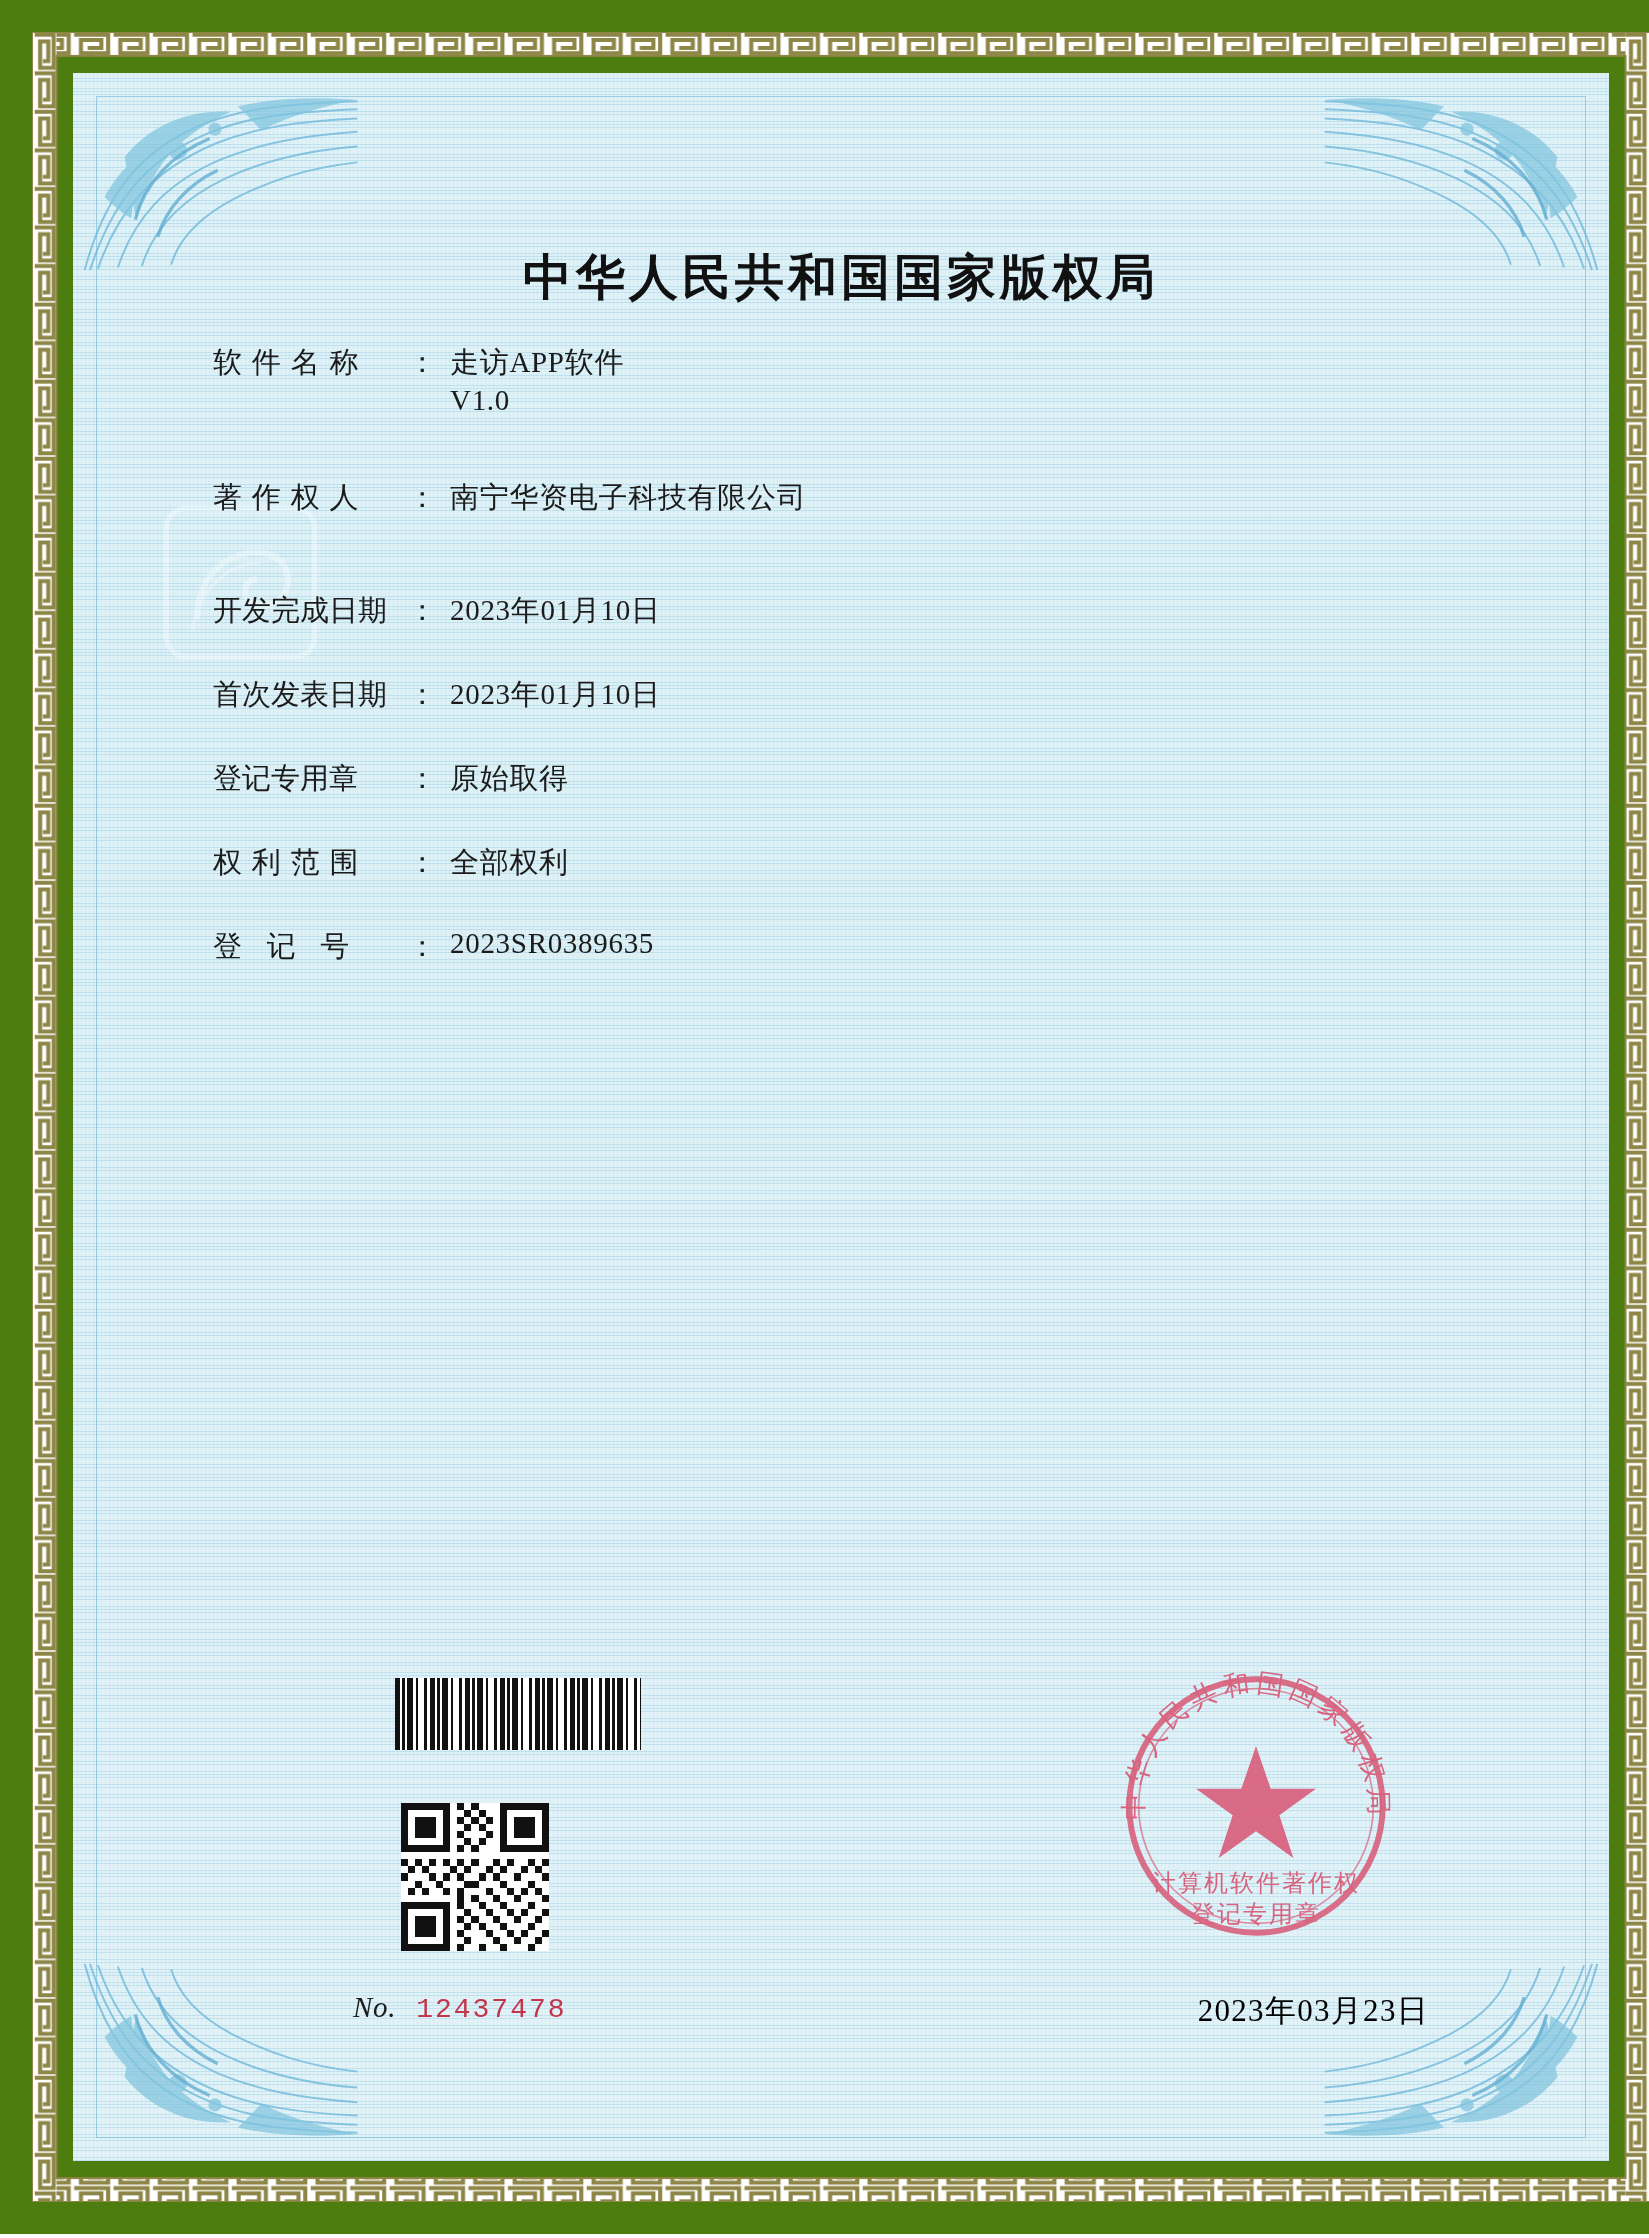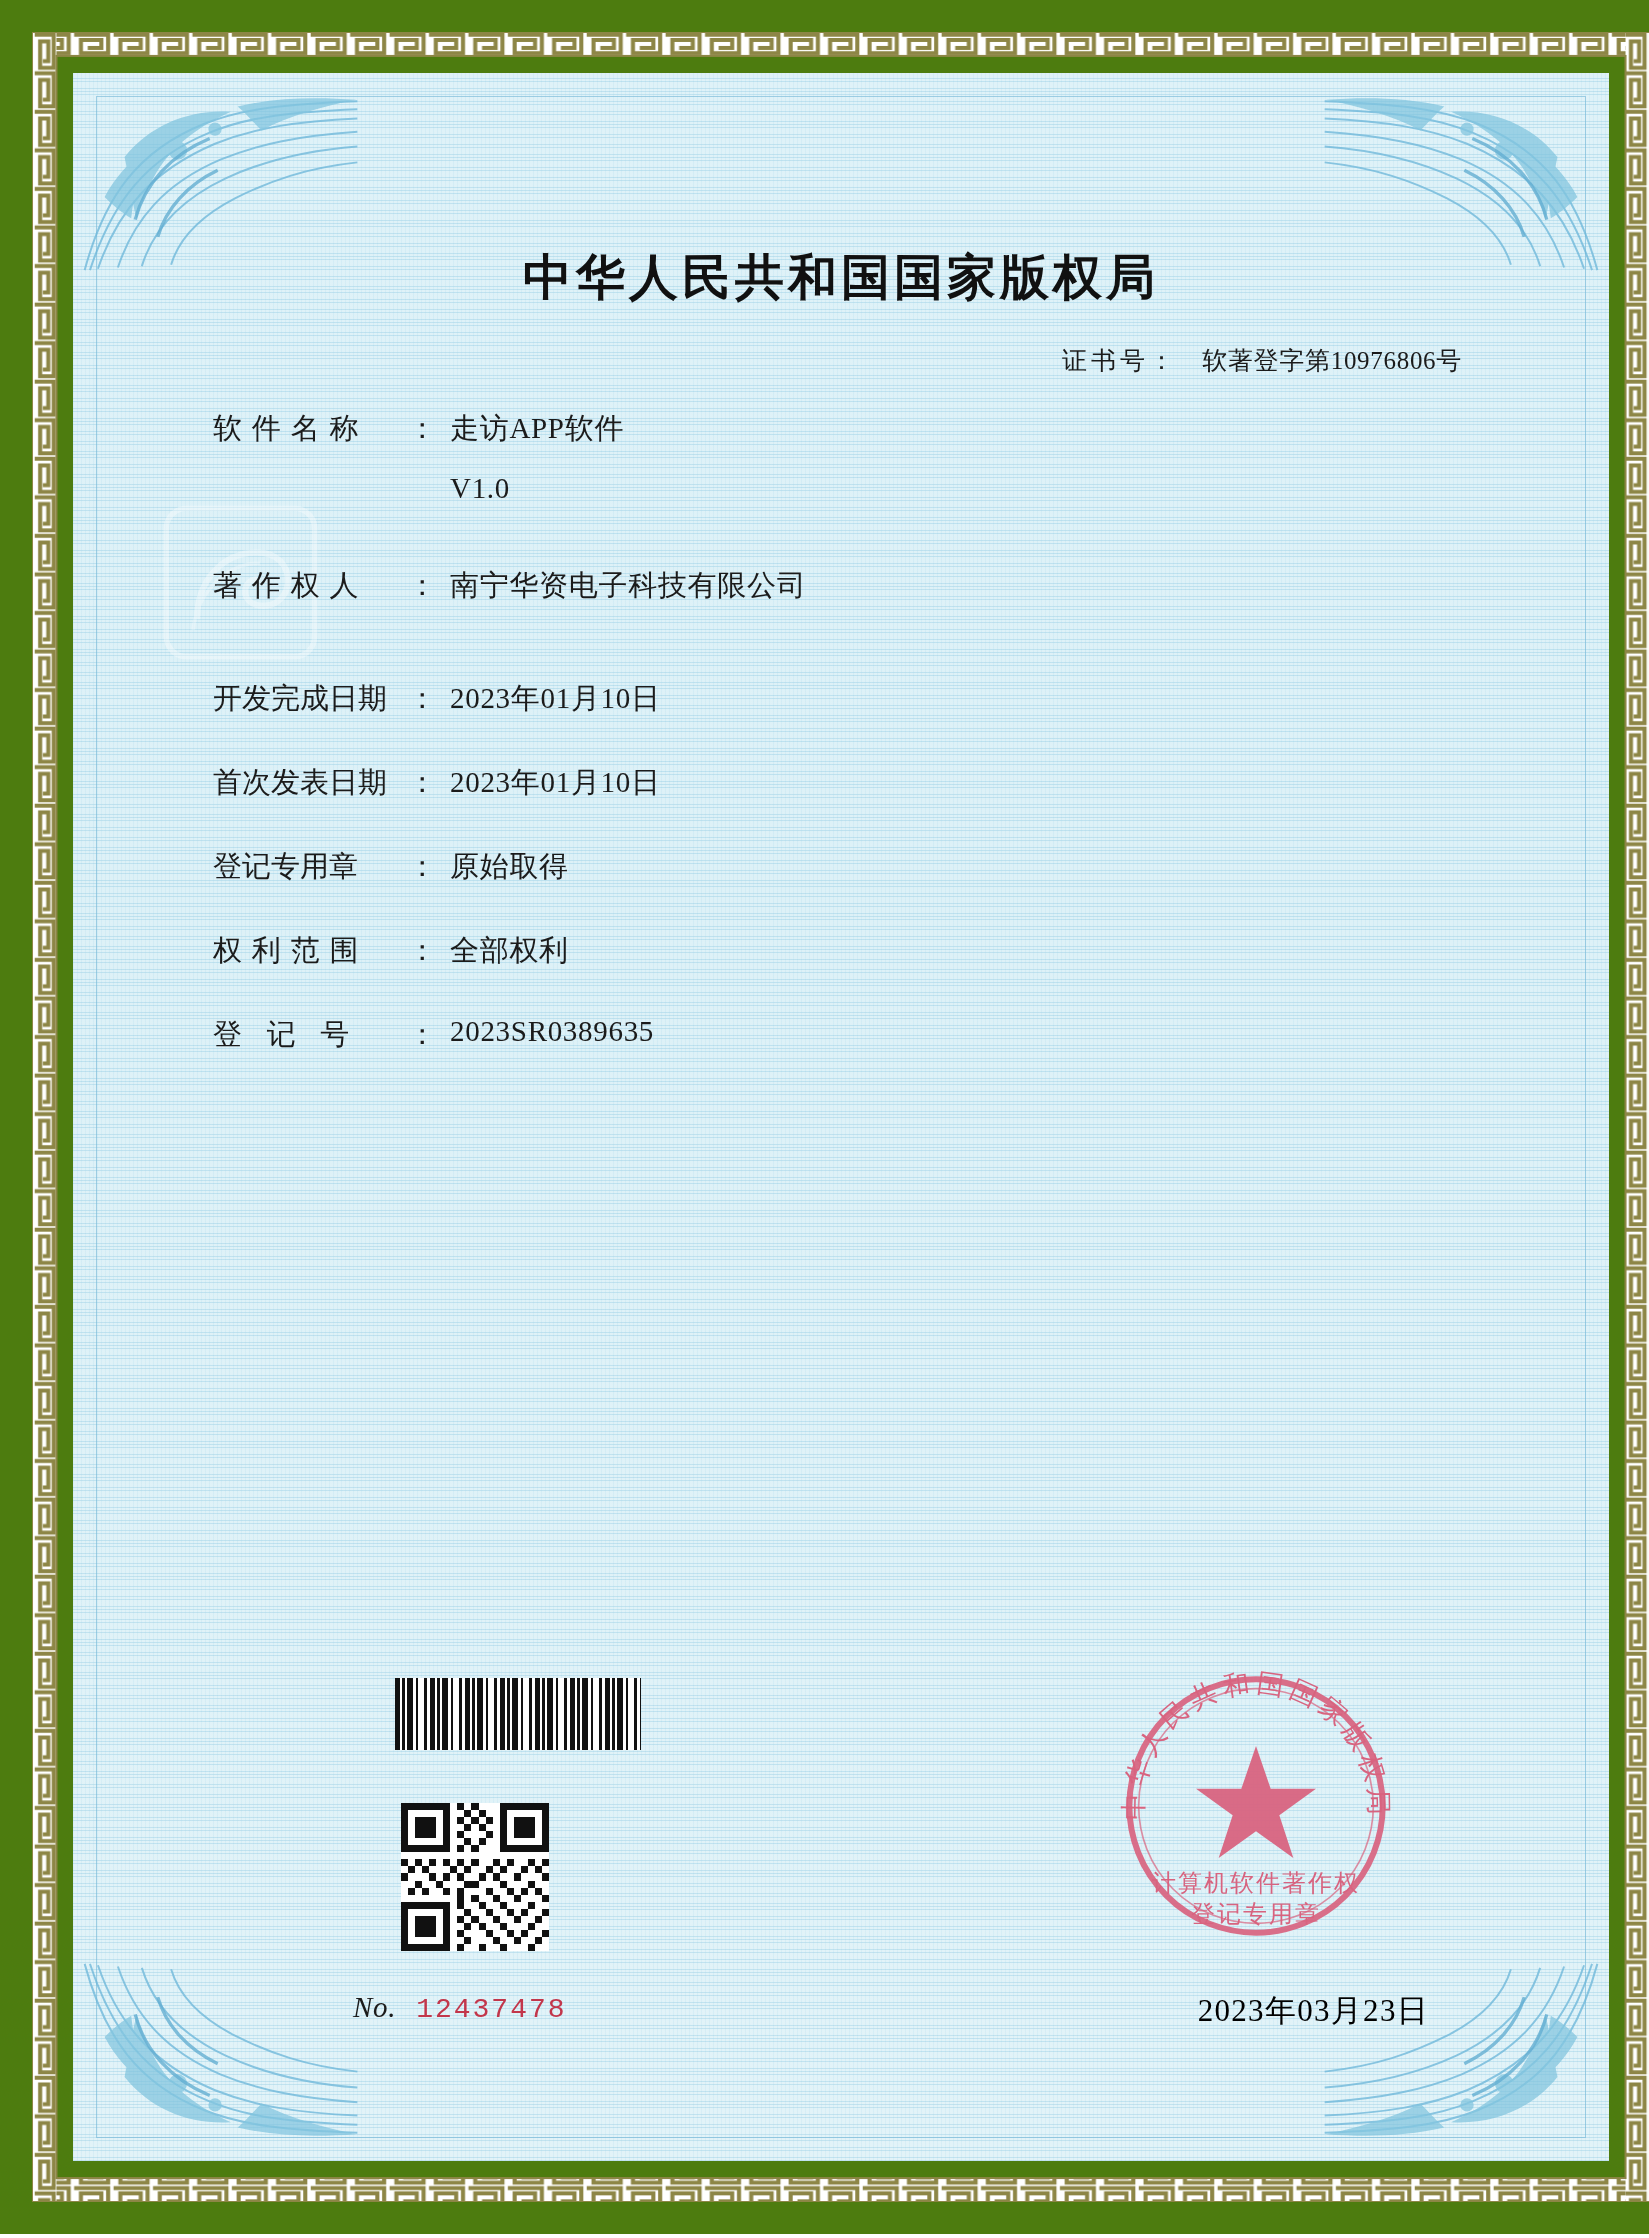--- a/index.html
+++ b/index.html
@@ -133,21 +133,21 @@
   .label-sp-2 { letter-spacing: 1.3px; }
   .label-sp-0 { letter-spacing: 0px; }
   .field-colon { margin-left: -5.3px; margin-right: 13.3px; }
   .field-value {
     font-size: 29px;
     letter-spacing: 0.7px;
     font-family: Liberation Serif, serif;
   }
   .field-value-sub {
     font-size: 29px;
-    margin-top: 23px;
+    margin-top: 1px;
     letter-spacing: 0.7px;
   }
 
   .gap-lg { height: 49px; }
 
   .field-row.tight { margin-bottom: 44px; }
 
   .statement {
     margin-top: 39px;
     padding-left: 24px;
@@ -355,24 +355,20 @@
         <rect x="14" y="14" width="222" height="222" rx="30" fill="none" stroke="#ffffff" stroke-width="8"></rect>
         <path d="M60 180 C60 120 100 80 150 80 C180 80 196 100 196 122 C196 146 178 160 158 160 C142 160 132 150 132 138 C132 128 140 120 150 120" fill="none" stroke="#ffffff" stroke-width="9"></path>
         <path d="M54 196 C60 140 104 96 154 96" fill="none" stroke="#ffffff" stroke-width="5" opacity="0.8"></path>
       </svg>
     </div>
 
     <div class="content">
 
       <div class="org-title">中华人民共和国国家版权局</div>
 
-      <div class="cert-no-row">
-        <span class="cert-no-label">证书号：</span>
-        <span class="cert-no-value">软著登字第10976806号</span>
-      </div>
 
       <div class="fields">
 
         <div class="field-row">
           <span class="field-label label-sp-2">软 件 名 称</span>
           <span class="field-colon">：</span>
           <span>
             <span class="field-value">走访APP软件</span>
             <div class="field-value-sub">V1.0</div>
           </span>

